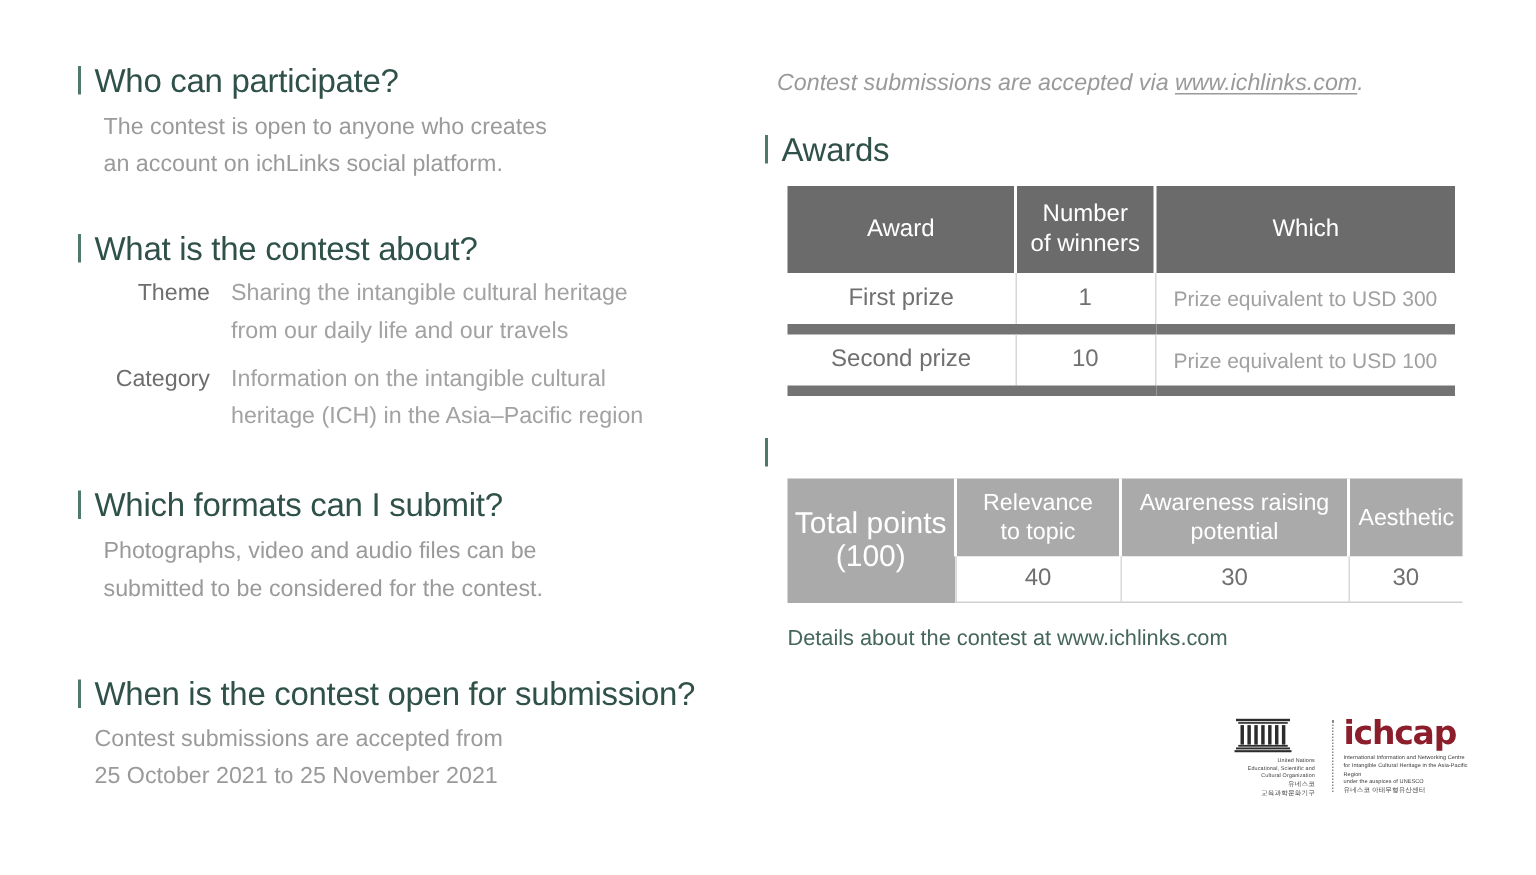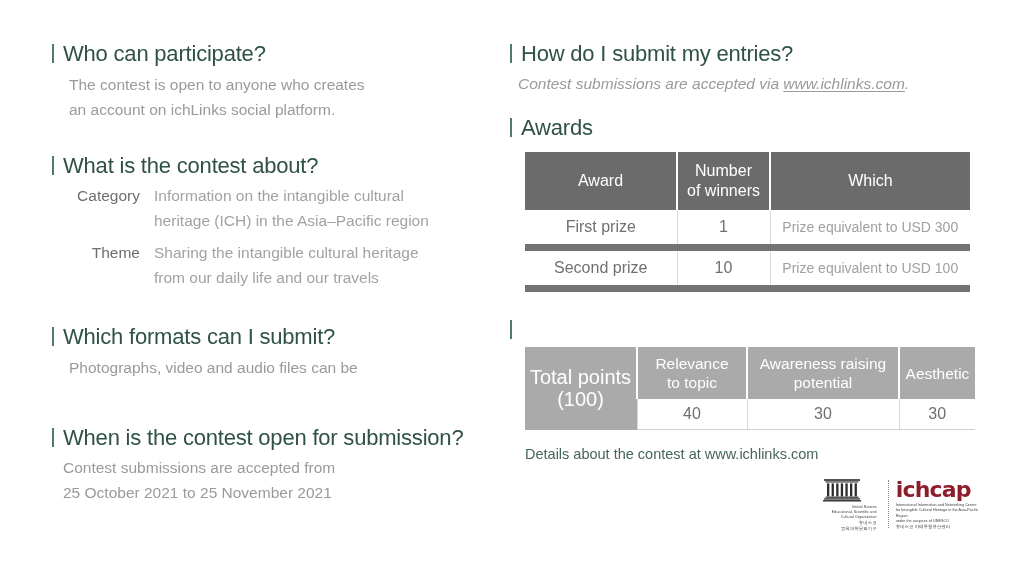--- a/index.html
+++ b/index.html
@@ -229,66 +229,63 @@
       </div>
     </div>
 
     <div class="block" style="margin-bottom:33px;">
       <div class="heading">
         <span class="bar"></span>
         <span>What is the contest about?</span>
       </div>
       <div class="deflist">
         <div class="defrow">
+          <div class="defterm">Theme</div>
+          <div class="defdesc">
+            <div>Sharing the intangible cultural heritage</div>
+            <div>from our daily life and our travels</div>
+          </div>
+        </div>
+        <div class="defrow">
           <div class="defterm">Category</div>
           <div class="defdesc">
             <div>Information on the intangible cultural</div>
             <div>heritage (ICH) in the Asia–Pacific region</div>
           </div>
         </div>
-        <div class="defrow">
-          <div class="defterm">Theme</div>
-          <div class="defdesc">
-            <div>Sharing the intangible cultural heritage</div>
-            <div>from our daily life and our travels</div>
-          </div>
-        </div>
       </div>
     </div>
 
     <div class="block" style="margin-bottom:44px;">
       <div class="heading">
         <span class="bar"></span>
         <span>Which formats can I submit?</span>
       </div>
       <div class="body-text indent">
         <div>Photographs, video and audio files can be</div>
+        <div>submitted to be considered for the contest.</div>
       </div>
     </div>
 
     <div class="block">
       <div class="heading">
         <span class="bar"></span>
         <span>When is the contest open for submission?</span>
       </div>
       <div class="body-text" style="margin-left:11px;margin-top:3px;">
         <div>Contest submissions are accepted from</div>
         <div>25 October 2021 to 25 November 2021</div>
       </div>
     </div>
 
   </div>
 
   <div class="col-right">
 
     <div class="block" style="margin-bottom:18px;">
-      <div class="heading">
-        <span class="bar"></span>
-        <span>How do I submit my entries?</span>
-      </div>
       <div class="body-text" style="margin-left:8px;margin-top:3px;white-space:nowrap;font-style:italic;">
         <span>Contest submissions are accepted via </span><span class="link-u">www.ichlinks.com</span><span>.</span>
       </div>
     </div>
 
     <div class="block" style="margin-bottom:26px;">
       <div class="heading">
         <span class="bar"></span>
         <span>Awards</span>
       </div>

